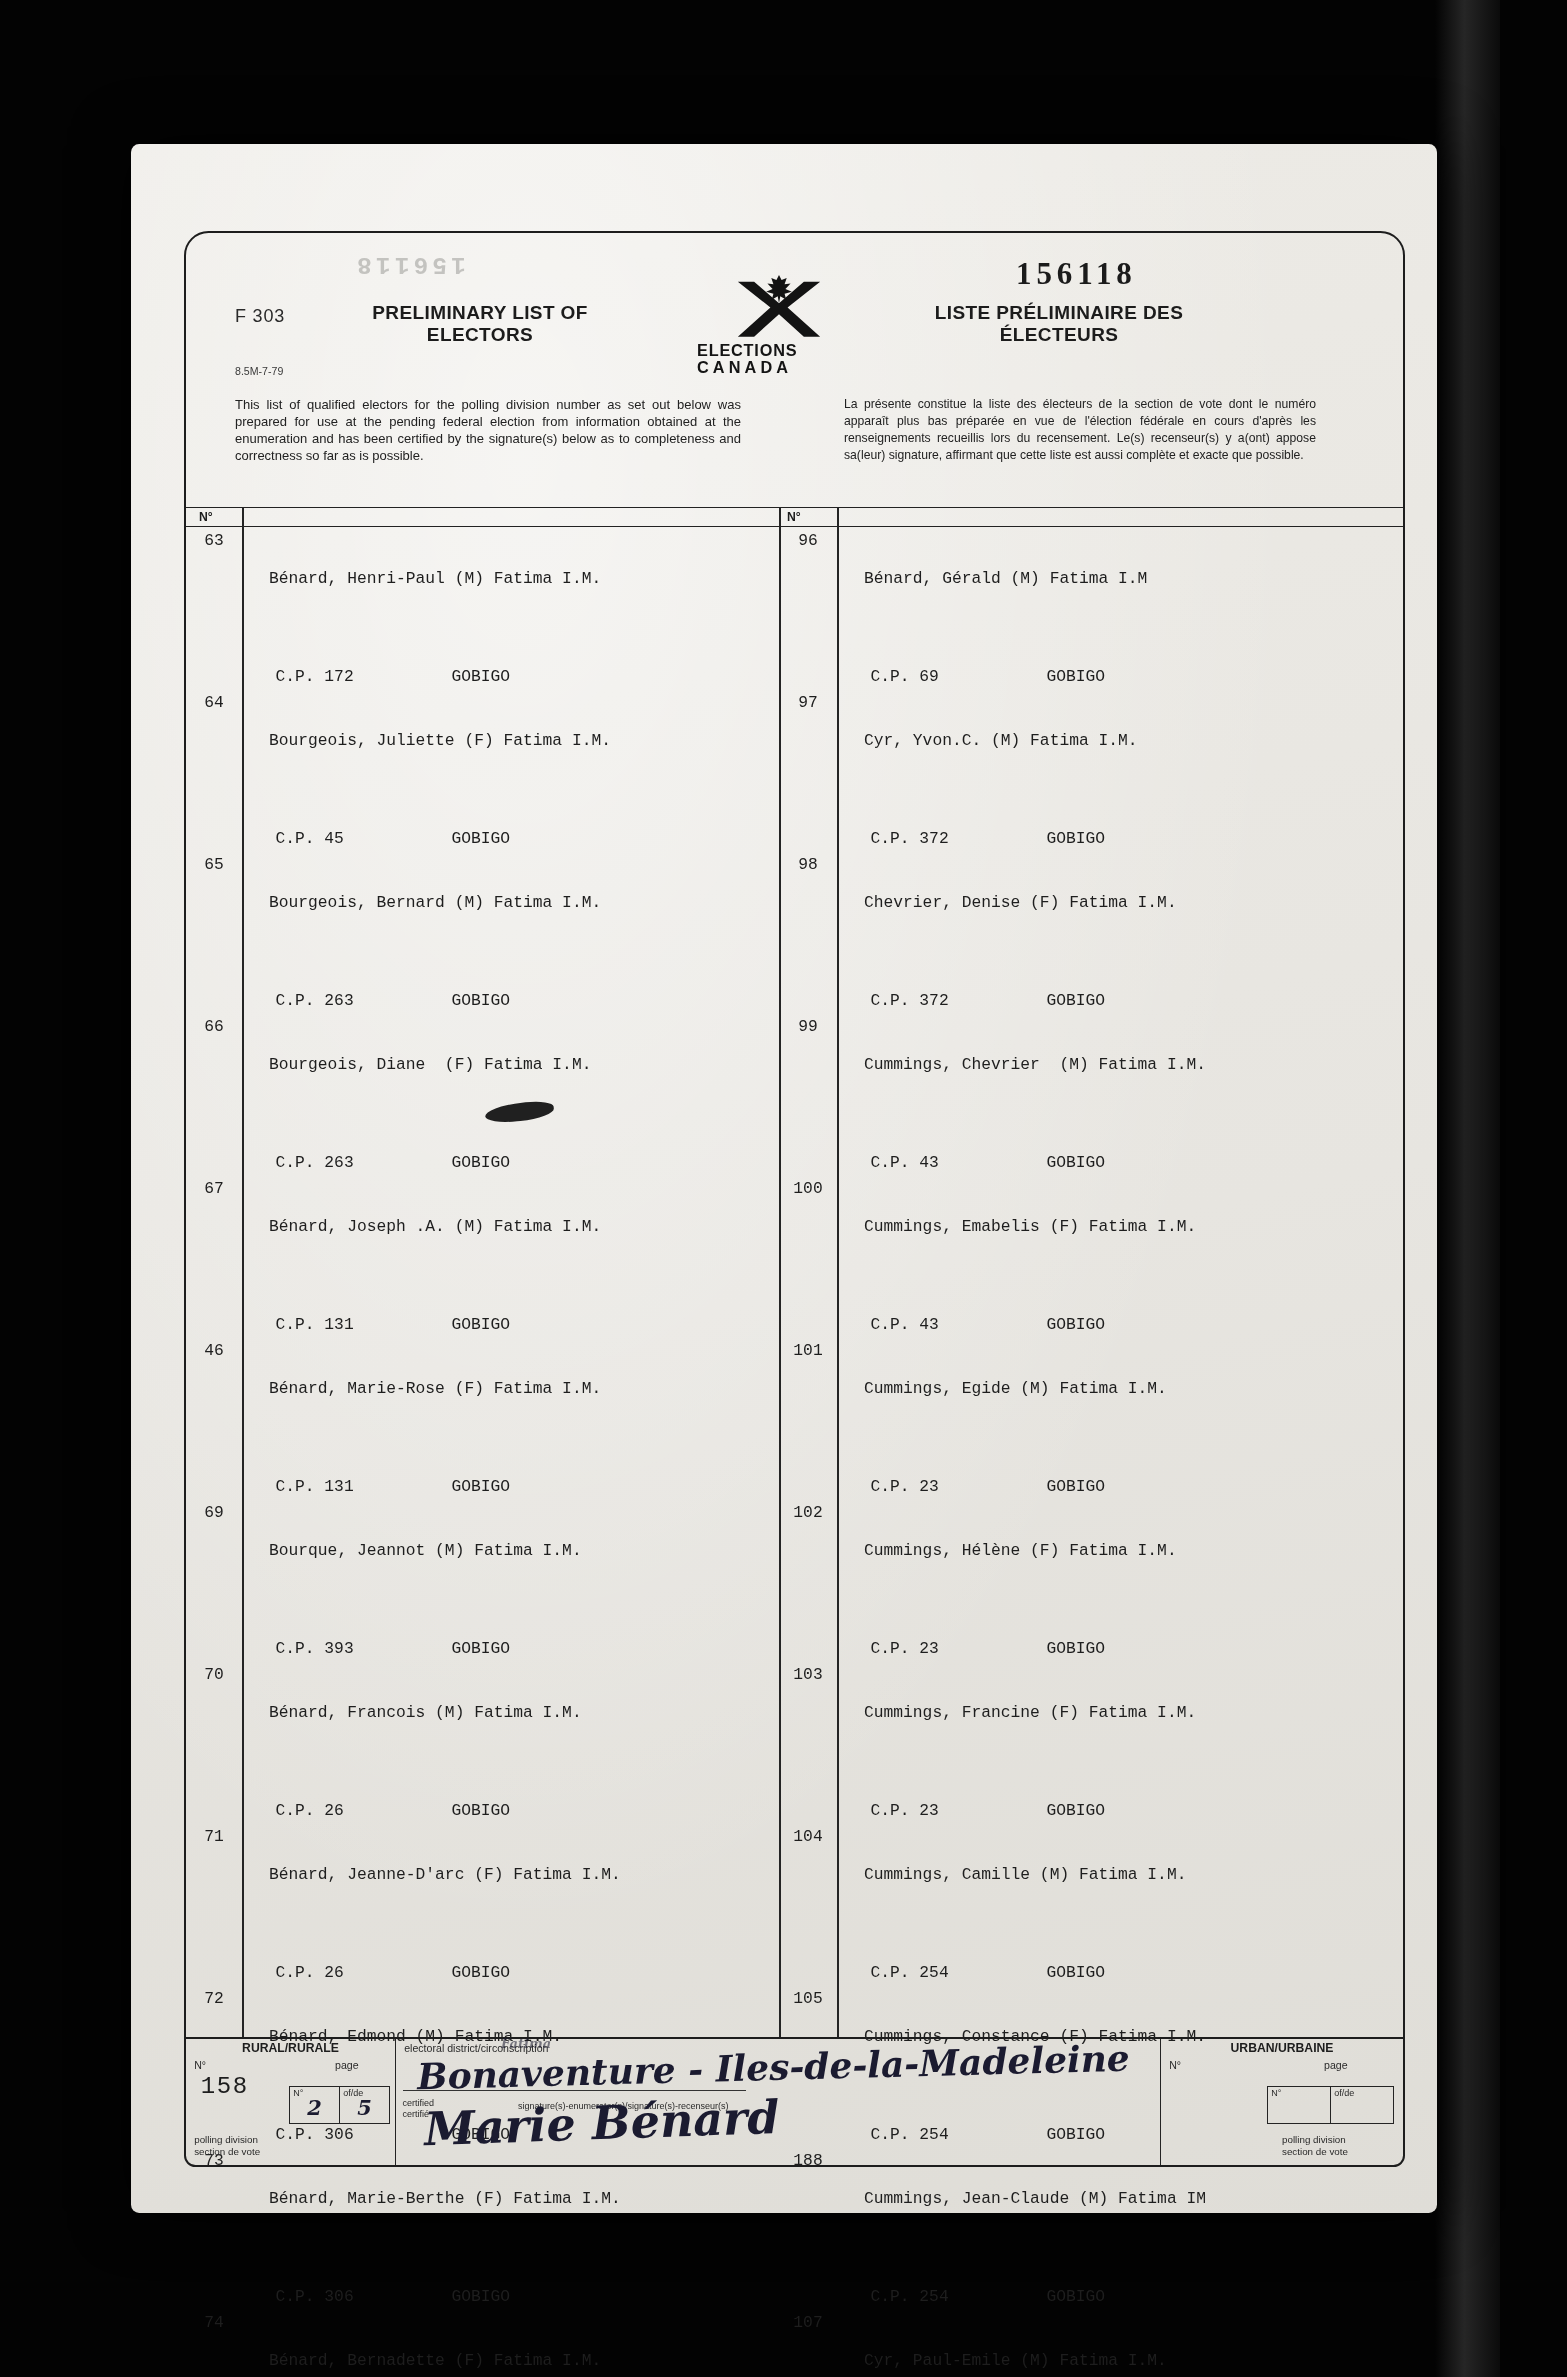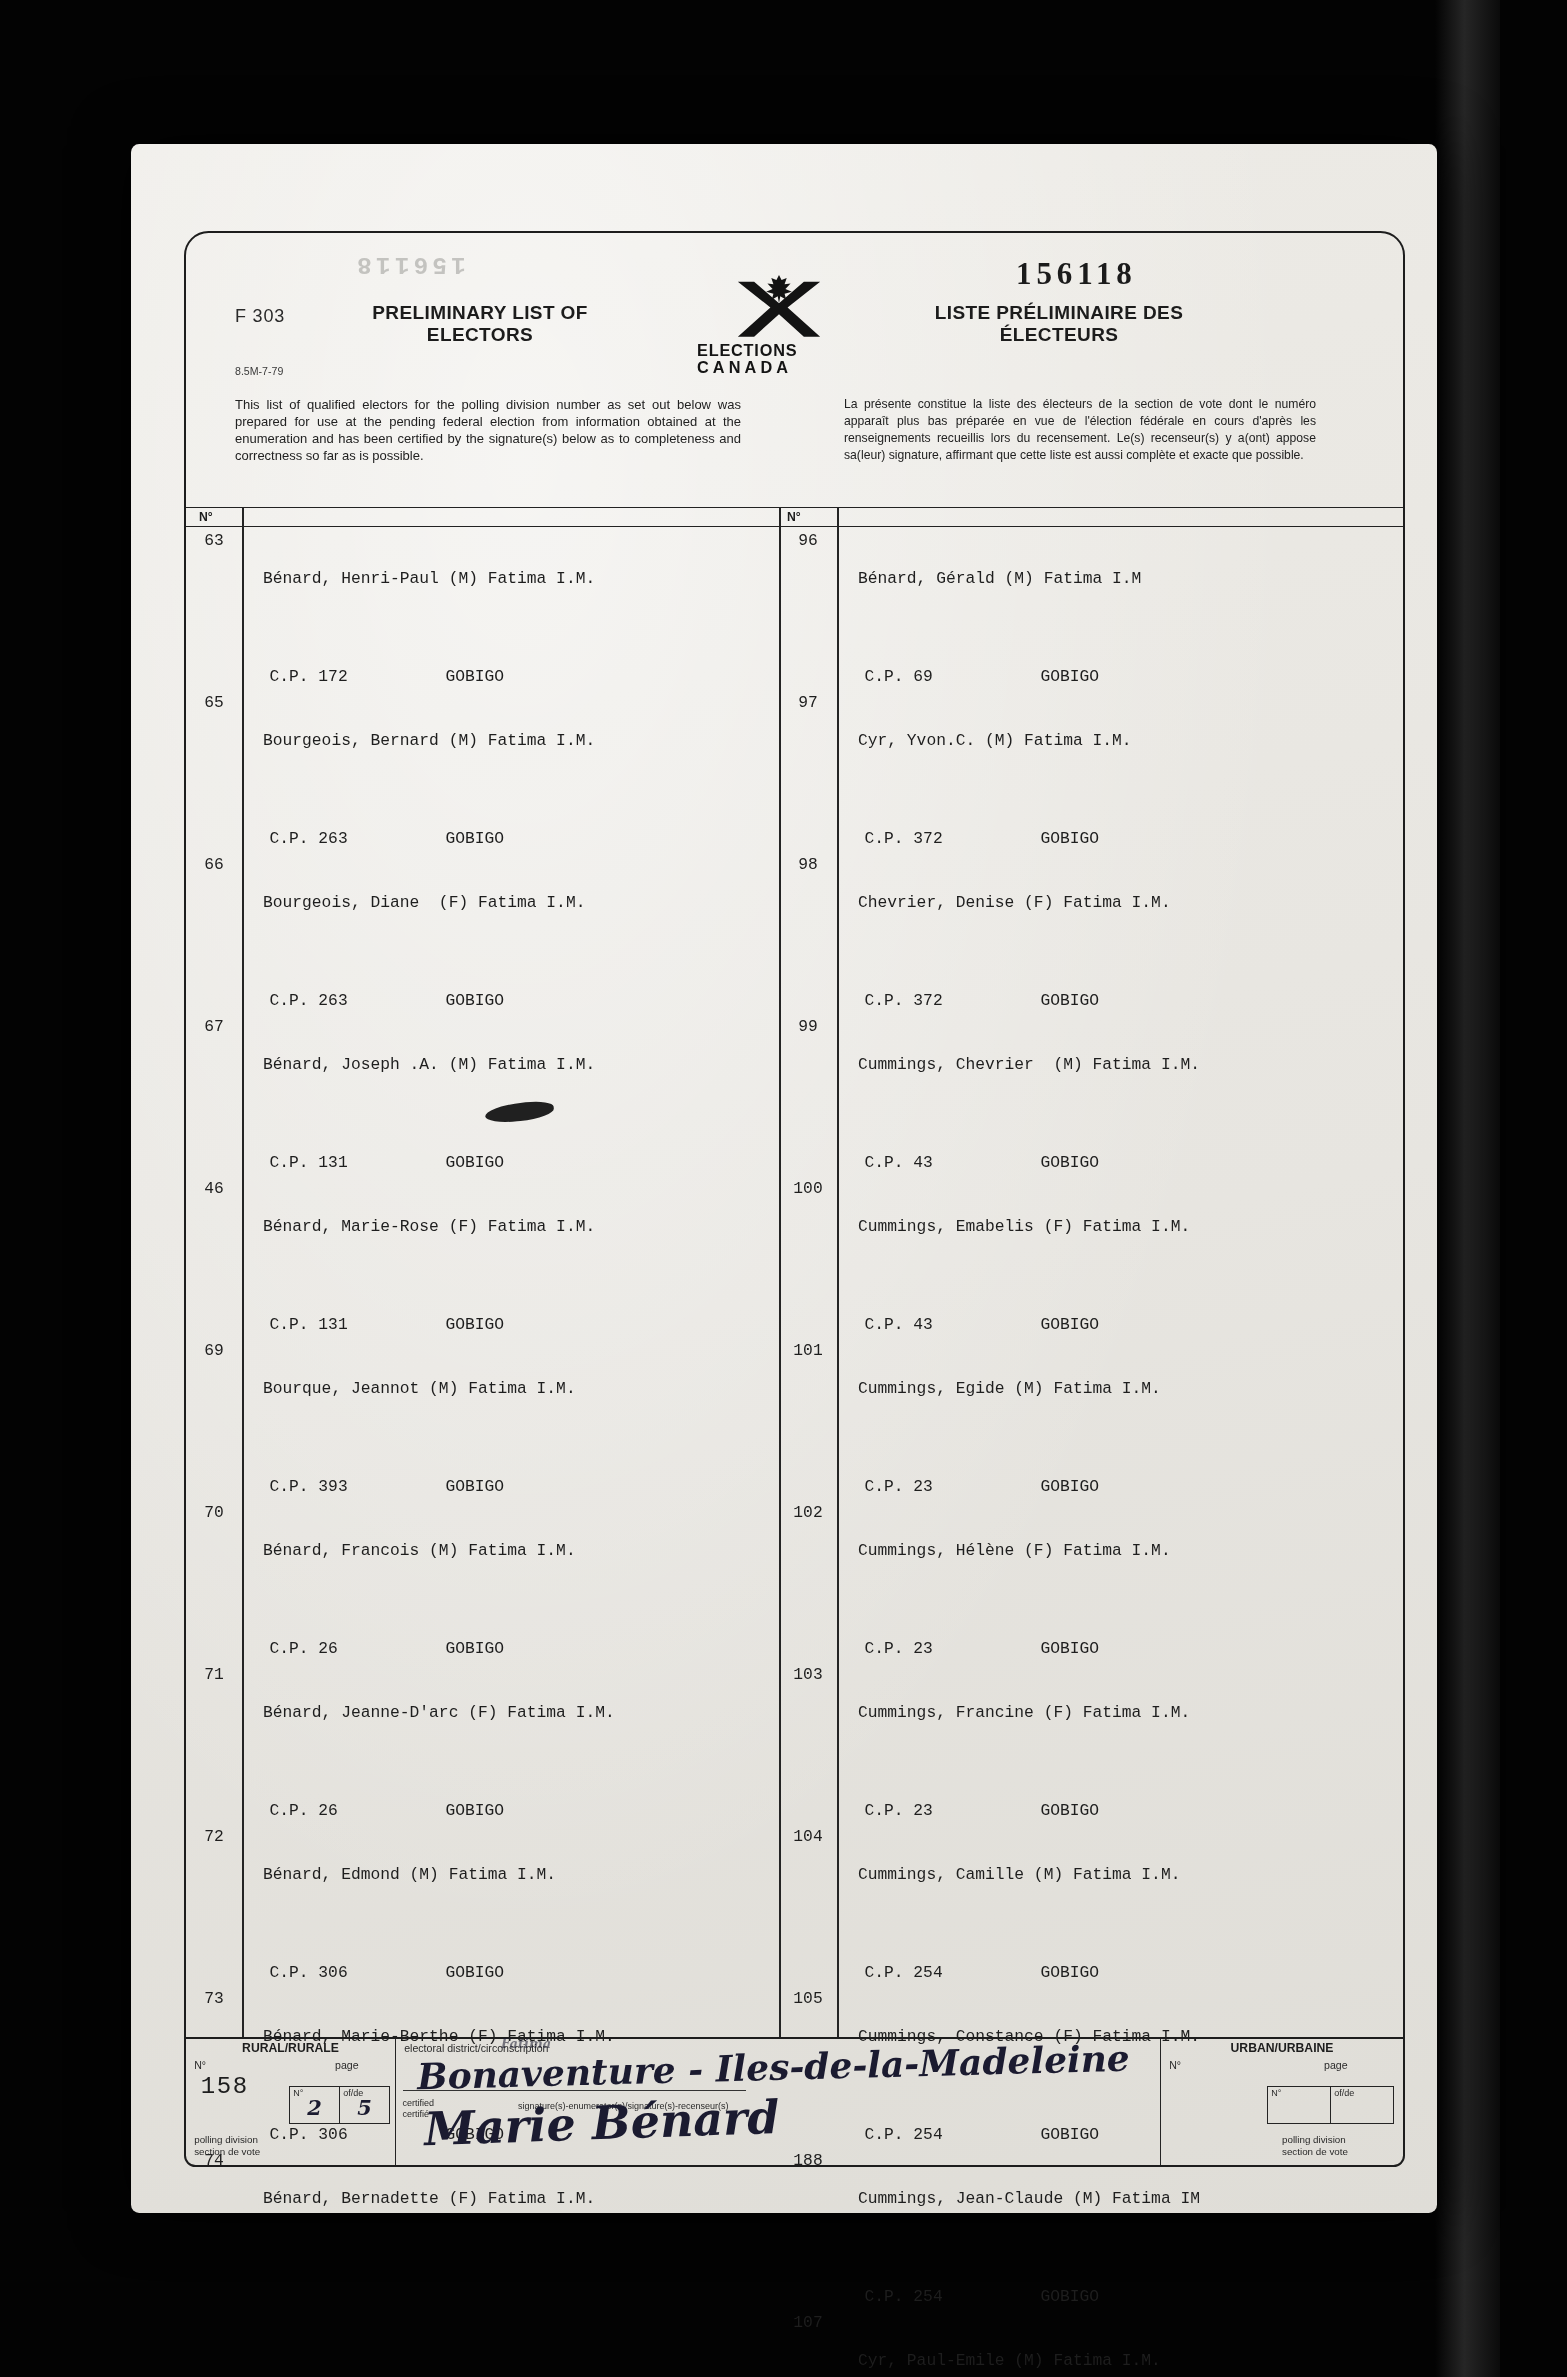--- a/index.html
+++ b/index.html
@@ -39,21 +39,21 @@
     border-top:1.6px solid #222;border-bottom:1.6px solid #222;}
   .list-head .noh{position:absolute;top:1.6px;font-size:12.2px;color:#1d1d1d;font-weight:bold;}
   .vl{position:absolute;top:274px;height:1531px;width:1.6px;background:#242424;}
   .col{position:absolute;top:296px;font-family:"Liberation Mono","DejaVu Sans Mono",monospace;
     font-size:16.3px;color:#1e1e1e;}
   .col-left{left:0;width:593px;}
   .col-right{left:593px;width:628px;}
   .entry{display:flex;}
   .entry .no{width:56px;text-align:center;line-height:24px;flex:none;}
   .col-right .entry .no{width:58px;}
-  .entry .txt{flex:1;padding-left:21px;white-space:pre;}
+  .entry .txt{flex:1;padding-left:27px;white-space:pre;}
   .entry .name,.entry .addr{height:24px;line-height:24px;}
   .entry .addr{padding-left:6.5px;}
   .entry .cp{display:inline-block;width:176px;margin-top:36px;}
   .ink-blot{left:299px;top:870px;width:69px;height:18px;background:#0e0e0e;opacity:.92;
     border-radius:55% 40% 50% 45%;transform:rotate(-6deg);}
 
   
   .footer{left:0;top:1804px;right:0;bottom:0;border-top:2.4px solid #1d1d1d;display:flex;position:absolute;}
   .fcell{position:relative;box-sizing:border-box;}
   .rural{width:210px;border-right:1.6px solid #242424;}
@@ -125,20 +125,27 @@
       <div class="col col-left">
 
           <div class="entry">
             <div class="no">63</div>
             <div class="txt">
               <div class="name">Bénard, Henri-Paul (M) Fatima I.M.</div>
               <div class="addr"><span class="cp">C.P. 172</span><span class="place">GOBIGO</span></div>
             </div>
           </div>
 
+          <div class="entry">
+            <div class="no">64</div>
+            <div class="txt">
+              <div class="name">Bourgeois, Juliette (F) Fatima I.M.</div>
+              <div class="addr"><span class="cp">C.P. 45</span><span class="place">GOBIGO</span></div>
+            </div>
+          </div>
 
           <div class="entry">
             <div class="no">65</div>
             <div class="txt">
               <div class="name">Bourgeois, Bernard (M) Fatima I.M.</div>
               <div class="addr"><span class="cp">C.P. 263</span><span class="place">GOBIGO</span></div>
             </div>
           </div>
 
           <div class="entry">

